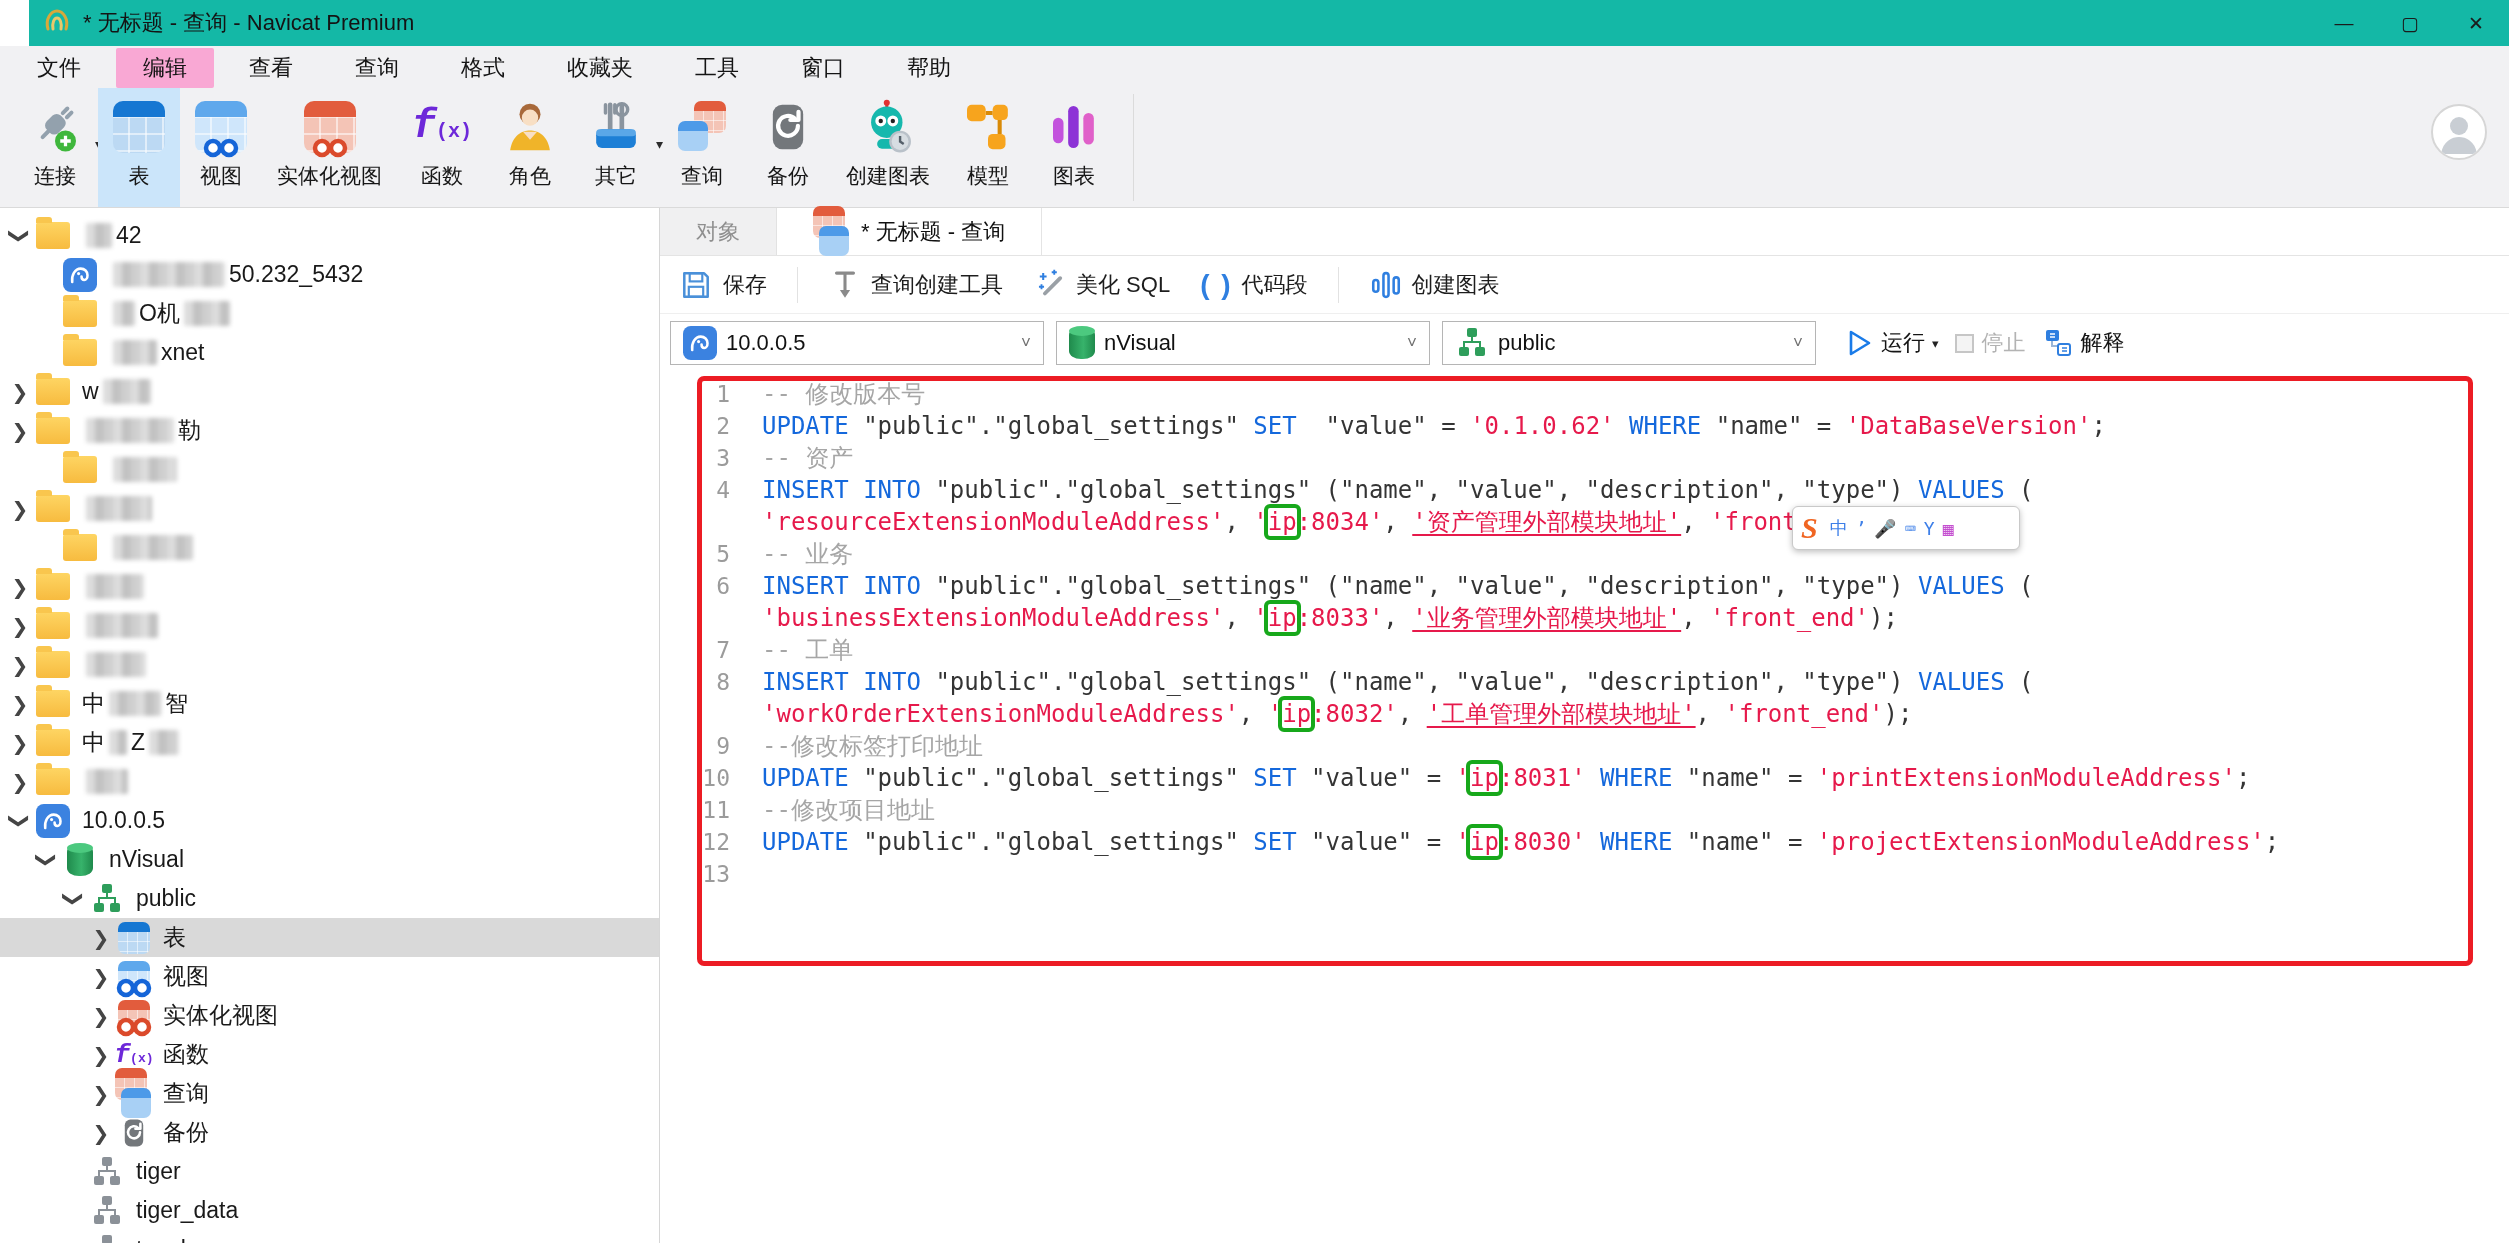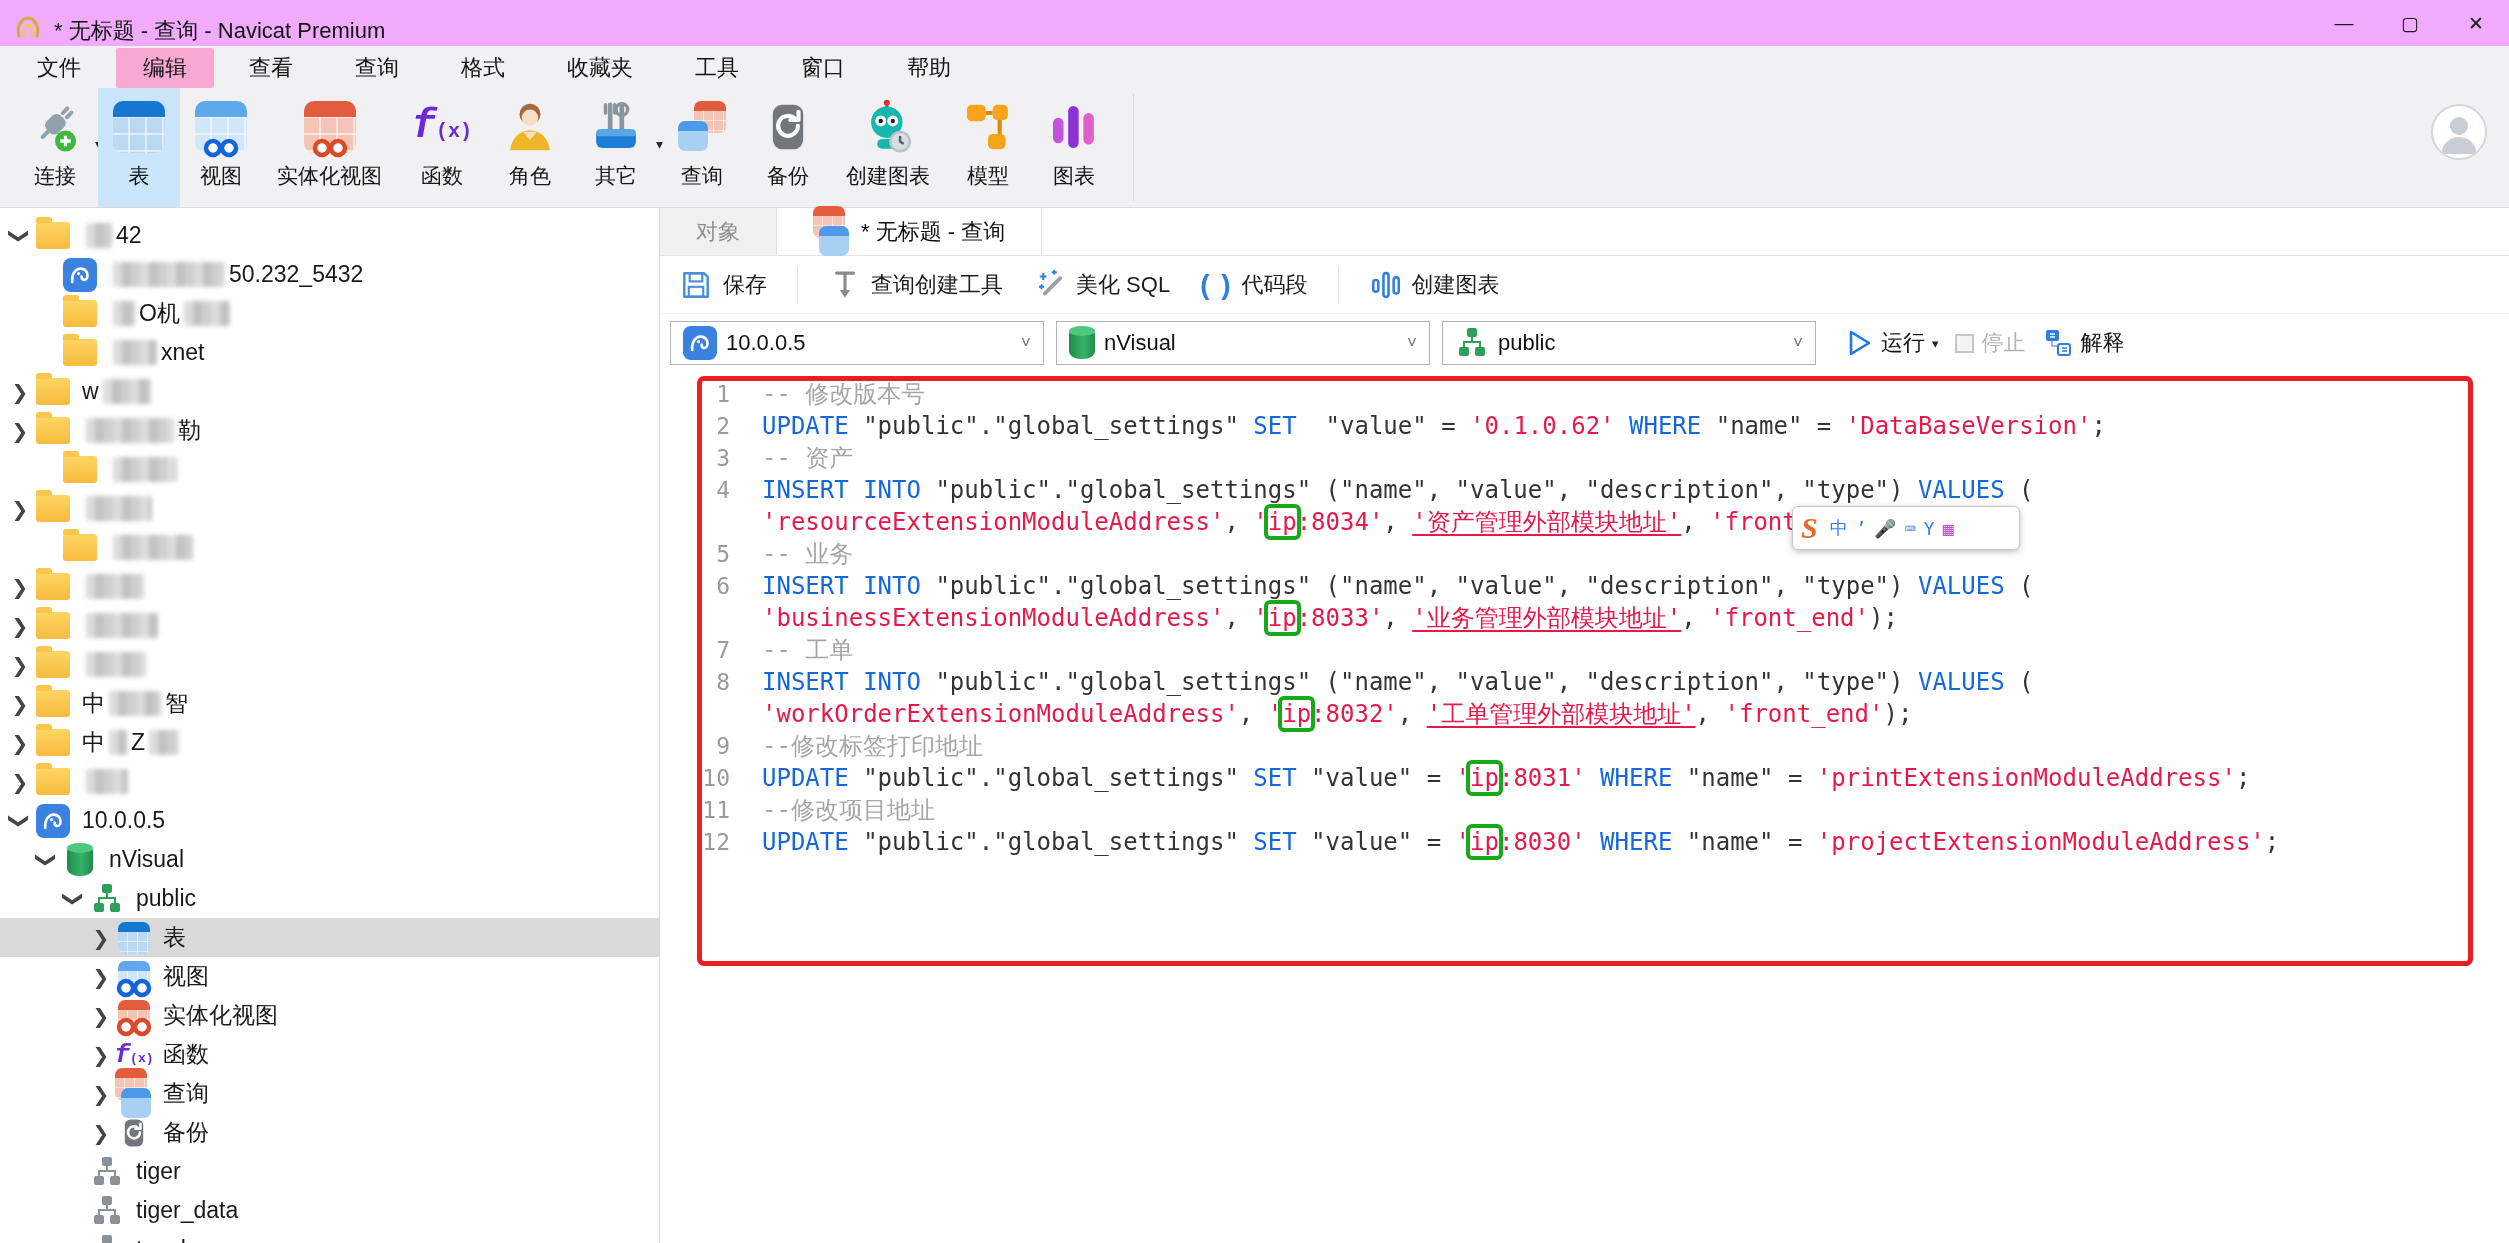--- a/index.html
+++ b/index.html
@@ -1,21 +1,21 @@
 <!DOCTYPE html>
 <html><head>
 <meta charset="utf-8">
 <style>
   * { margin:0; padding:0; box-sizing:border-box; }
   html,body { width:2509px; height:1243px; overflow:hidden; }
   body { font-family:"Liberation Sans","DejaVu Sans",sans-serif; background:#fff; }
   .screen { position:relative; width:2509px; height:1243px; background:#fff; }
 
   
-  .titlebar { height:46px; background:#f0abfc; display:flex; align-items:flex-end; }
+  .titlebar { height:46px; background:#14b8a6; display:flex; align-items:center;margin-left:29px; }
   .nv-logo { margin-left:14px; }
   .win-title { font-size:22px; color:#141414; margin-left:12px; }
   .win-controls { margin-left:auto; display:flex; height:100%; }
   .win-btn { width:66px; height:100%; display:flex; align-items:center; justify-content:center; font-size:19px; color:#1b1b1b; }
 
   
   .menubar { height:42px; background:#f1f1f3; display:flex; align-items:flex-end; padding-left:10px; }
   .menu-item { font-size:22px; color:#141414; padding:5px 27px; margin-right:8px; border-radius:2px; }
   .menu-item.hl { background:#f9a8d4; }
 
@@ -658,20 +658,21 @@
             <div class="crow"><span class="ln">5</span><span class="ct"><span class="tk-c">-- 业务</span></span></div>
             <div class="crow"><span class="ln">6</span><span class="ct"><span class="tk-k">INSERT INTO</span><span class="tk-i"> "public"."global_settings" ("name", "value", "description", "type") </span><span class="tk-k">VALUES</span><span class="tk-i"> (</span></span></div>
             <div class="crow"><span class="ln"></span><span class="ct"><span class="tk-s">'businessExtensionModuleAddress'</span><span class="tk-i">, </span><span class="tk-s">'</span><span class="tk-s ipbox">ip</span><span class="tk-s">:8033'</span><span class="tk-i">, </span><span class="tk-z">'业务管理外部模块地址'</span><span class="tk-i">, </span><span class="tk-s">'front_end'</span><span class="tk-i">);</span></span></div>
             <div class="crow"><span class="ln">7</span><span class="ct"><span class="tk-c">-- 工单</span></span></div>
             <div class="crow"><span class="ln">8</span><span class="ct"><span class="tk-k">INSERT INTO</span><span class="tk-i"> "public"."global_settings" ("name", "value", "description", "type") </span><span class="tk-k">VALUES</span><span class="tk-i"> (</span></span></div>
             <div class="crow"><span class="ln"></span><span class="ct"><span class="tk-s">'workOrderExtensionModuleAddress'</span><span class="tk-i">, </span><span class="tk-s">'</span><span class="tk-s ipbox">ip</span><span class="tk-s">:8032'</span><span class="tk-i">, </span><span class="tk-z">'工单管理外部模块地址'</span><span class="tk-i">, </span><span class="tk-s">'front_end'</span><span class="tk-i">);</span></span></div>
             <div class="crow"><span class="ln">9</span><span class="ct"><span class="tk-c">--修改标签打印地址</span></span></div>
             <div class="crow"><span class="ln">10</span><span class="ct"><span class="tk-k">UPDATE</span><span class="tk-i"> "public"."global_settings" </span><span class="tk-k">SET</span><span class="tk-i"> "value" = </span><span class="tk-s">'</span><span class="tk-s ipbox">ip</span><span class="tk-s">:8031'</span><span class="tk-i"> </span><span class="tk-k">WHERE</span><span class="tk-i"> "name" = </span><span class="tk-s">'printExtensionModuleAddress'</span><span class="tk-i">;</span></span></div>
             <div class="crow"><span class="ln">11</span><span class="ct"><span class="tk-c">--修改项目地址</span></span></div>
             <div class="crow"><span class="ln">12</span><span class="ct"><span class="tk-k">UPDATE</span><span class="tk-i"> "public"."global_settings" </span><span class="tk-k">SET</span><span class="tk-i"> "value" = </span><span class="tk-s">'</span><span class="tk-s ipbox">ip</span><span class="tk-s">:8030'</span><span class="tk-i"> </span><span class="tk-k">WHERE</span><span class="tk-i"> "name" = </span><span class="tk-s">'projectExtensionModuleAddress'</span><span class="tk-i">;</span></span></div>
+            <div class="crow"><span class="ln">13</span><span class="ct"></span></div>
           </div>
         <div class="red-annot"></div>
         <div class="ime">
           <span class="ime-logo">S</span>
           <span id="imeicons" style="display:flex;align-items:center;">
               <span class="ime-ic">中</span>
               <span class="ime-ic">’</span>
               <span class="ime-ic">🎤</span>
               <span class="ime-ic">⌨</span>
               <span class="ime-ic">Y</span>

